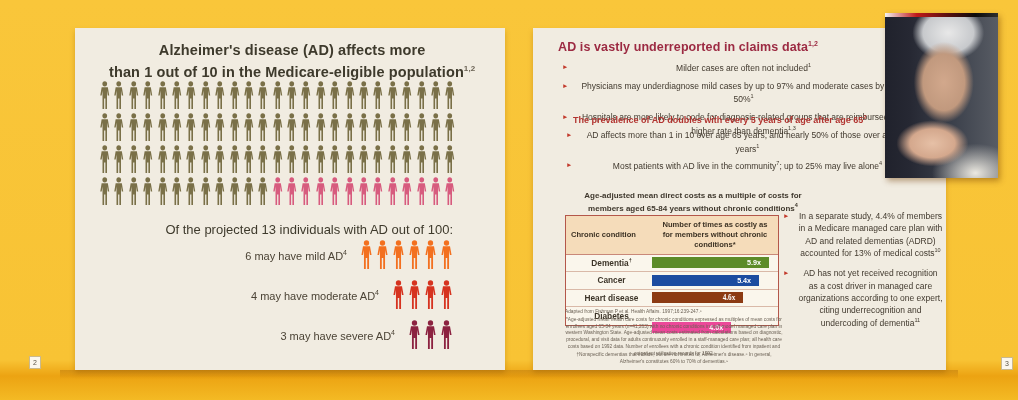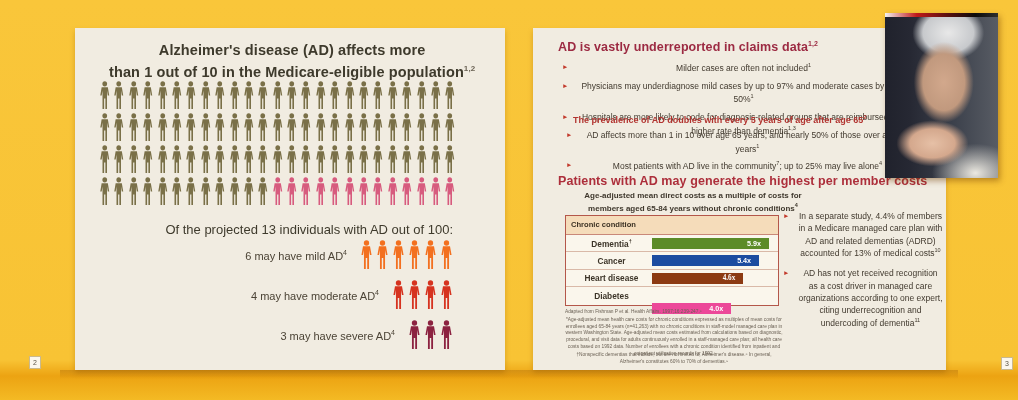--- a/index.html
+++ b/index.html
@@ -592,28 +592,28 @@
       </div>
 
     <h3 class="rp-sub">
       <span>The prevalence of AD doubles with every 5 years of age after age 65</span><sup>2</sup>
     </h3>
     <div class="bullets s2">
         <div class="bullet"><span class="arrow">►</span>AD affects more than 1 in 10 over age 65 years, and nearly 50% of those over age 85 years<sup>1</sup></div>
         <div class="bullet"><span class="arrow">►</span>Most patients with AD live in the community<sup>7</sup>; up to 25% may live alone<sup>4</sup></div>
       </div>
 
-    <h2 class="rp-h crimson">Patients with AD may generate the highest per member costs</h2>
     <div class="chart-sub">
       <span>Age-adjusted mean direct costs as a multiple of costs for members aged 65-84 years without chronic conditions</span><sup>4</sup>
     </div>
 
     <div class="cost-table">
       <div class="thead">
         <div class="th c1">Chronic condition</div>
+        <div class="th c2">Number of times as costly as for members without chronic conditions*</div>
       </div>
       <div class="tbody">
           <div class="trow">
             <div class="td1">Dementia<sup>†</sup></div>
             <div class="td2">
               <div class="bar" style="background: rgb(92, 139, 40); width: 95.1613%;">
                 <span>5.9x</span>
               </div>
             </div>
           </div>

